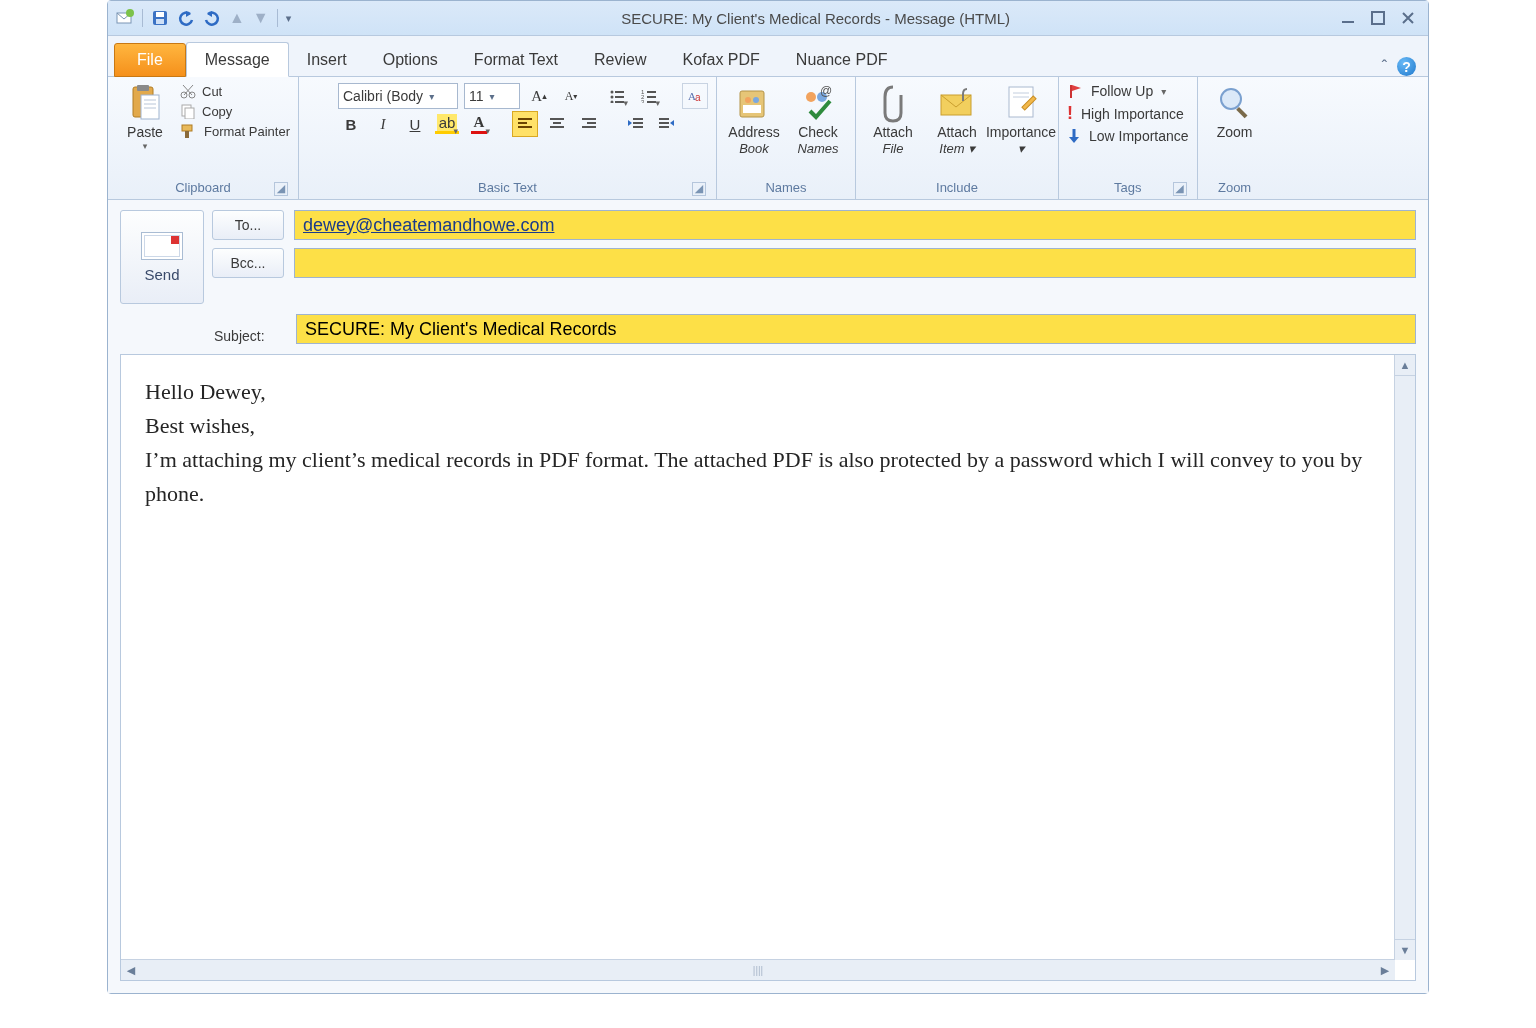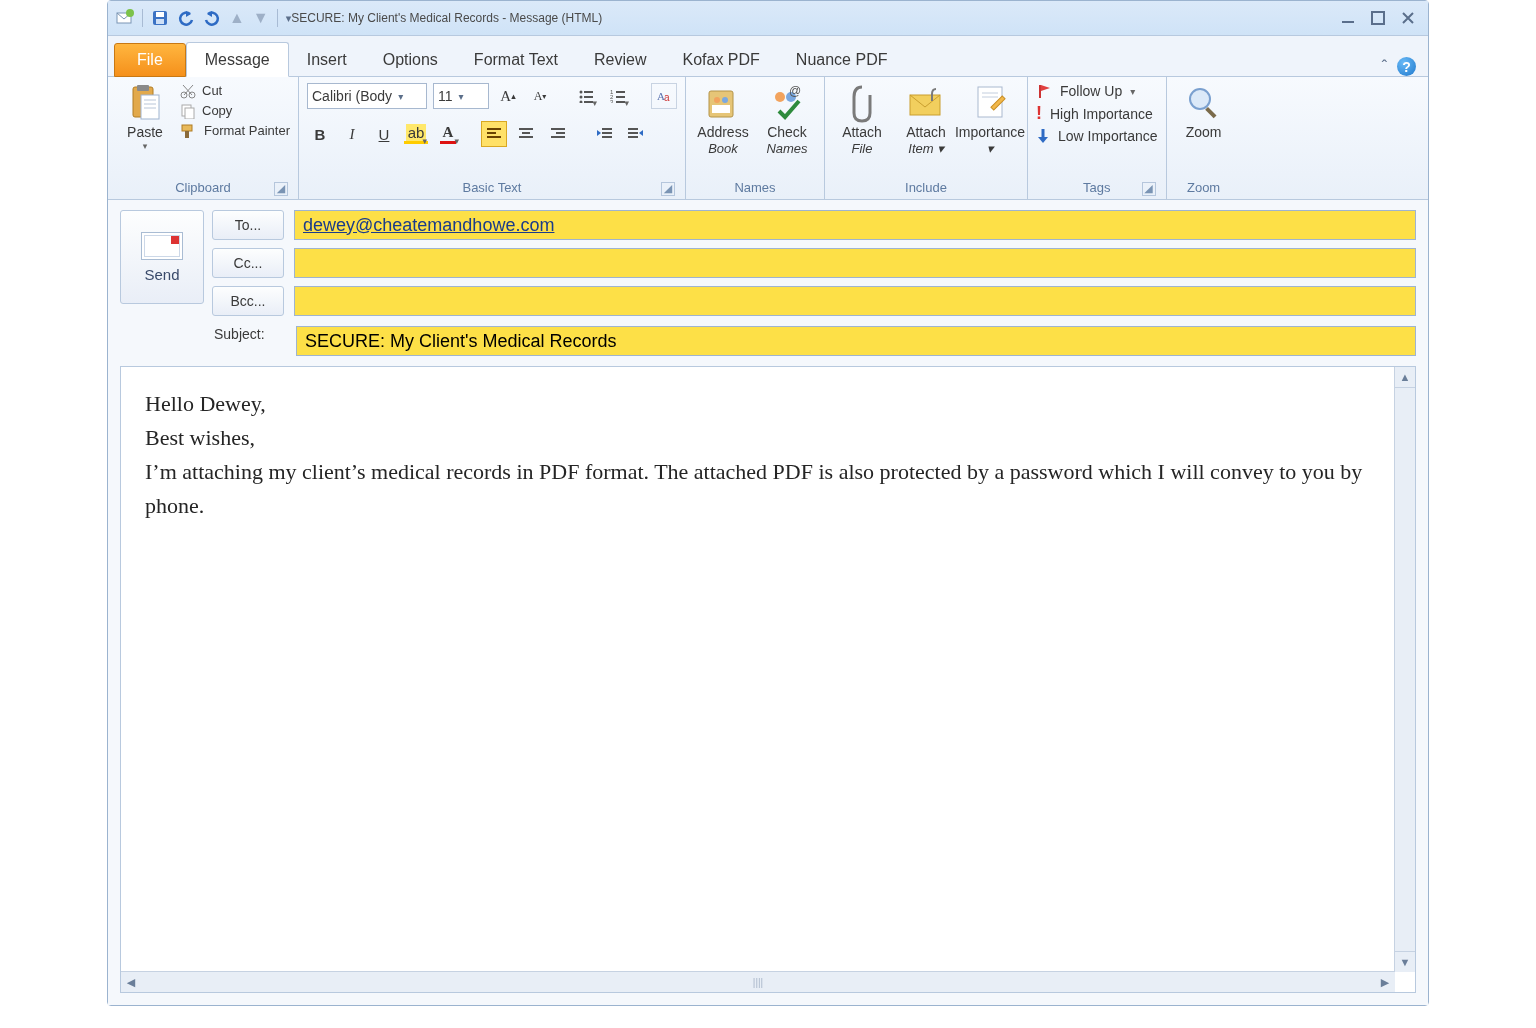--- a/index.html
+++ b/index.html
@@ -15,21 +15,21 @@
     --grouplabel:#5e7aa0;
     --hover:#e4ecf7;
   }
   html,body{margin:0;padding:0;font-family:"Segoe UI",Tahoma,sans-serif;background:#fff;color:var(--text);}
   .outer{width:1320px;border:1px solid var(--border);border-radius:4px;margin:0 auto;box-shadow:0 0 0 1px #e8eef6 inset;}
 
   
   .titlebar{height:34px;background:linear-gradient(#dbe9f9,#cfe3f7);display:flex;align-items:center;border-bottom:1px solid #b7c9df;}
   .qat{display:flex;align-items:center;gap:8px;padding-left:8px;}
   .qat .sep{width:1px;height:18px;background:#a8bbd4;}
-  .title{flex:1;font-size:12px;color:#4a4a4a;}
+  .title{flex:1;text-align:center;font-size:15px;color:#4a4a4a;}
   .winctrl{display:flex;gap:14px;padding-right:12px;color:#5a6e8b;}
   .winctrl span{cursor:pointer;}
 
   
   .tabs{height:40px;background:#eff4fb;display:flex;align-items:flex-end;padding:0 0 0 0;position:relative;border-bottom:1px solid var(--border2);}
   .file-tab{background:linear-gradient(#ffb63f,#f5901b);color:#fff;padding:7px 22px 7px 22px;font-size:16px;margin-left:6px;margin-bottom:-1px;border-radius:3px 3px 0 0;border:1px solid #c87814;}
   .tab{padding:8px 18px 7px;font-size:16px;color:#3a3a3a;cursor:pointer;}
   .tab.active{background:#fff;border:1px solid var(--border2);border-bottom:1px solid #fff;border-radius:3px 3px 0 0;margin-bottom:-1px;}
   .tabs-right{margin-left:auto;display:flex;align-items:center;gap:10px;padding-right:12px;}
   .help-circle{width:19px;height:19px;border-radius:50%;background:radial-gradient(circle at 35% 30%,#69baf7,#1f78cc);color:#fff;font-weight:bold;font-size:14px;display:flex;align-items:center;justify-content:center;}
@@ -39,23 +39,23 @@
   .group{border-right:1px solid var(--border2);padding:6px 8px 0 8px;display:flex;flex-direction:column;justify-content:space-between;}
   .group-body{display:flex;align-items:flex-start;gap:6px;min-height:94px;}
   .group-label{text-align:center;font-size:13px;color:var(--grouplabel);padding:3px 0 4px;position:relative;}
   .dlgl{position:absolute;right:2px;bottom:3px;font-size:11px;color:#7a94b4;border:1px solid #b5c6dc;width:12px;height:12px;line-height:10px;text-align:center;}
 
   .big-btn{display:flex;flex-direction:column;align-items:center;width:58px;font-size:14px;color:#3a3a3a;line-height:1.1;text-align:center;gap:2px;cursor:pointer;}
   .big-btn .ic{height:40px;display:flex;align-items:center;justify-content:center;}
   .big-btn small{font-size:13px;font-style:italic;}
 
   .sm-list{display:flex;flex-direction:column;gap:4px;font-size:13px;}
-  .sm-list div{display:flex;align-items:flex-start;gap:6px;cursor:pointer;}
-
-  .fontrow{display:flex;flex-direction:column;gap:12px;}
+  .sm-list div{display:flex;align-items:center;gap:6px;cursor:pointer;}
+
+  .fontrow{display:flex;flex-direction:column;gap:2px;margin-left:31px;}
   .fr1,.fr2{display:flex;align-items:center;gap:6px;}
   .selectish{border:1px solid #a7b8cf;background:#fff;height:24px;display:flex;align-items:center;padding:0 4px;font-size:14px;}
   .selectish .dd{margin-left:6px;color:#5c6f8a;font-size:10px;}
   .sq{width:24px;height:24px;display:flex;align-items:center;justify-content:center;border:1px solid transparent;cursor:pointer;font-size:15px;position:relative;}
   .sq.dd::after{content:"▾";font-size:9px;color:#666;position:absolute;right:1px;bottom:0;}
   .sq.yellow{background:#ffe168;border:1px solid #d9a823;}
   .clrline-red{border-bottom:3px solid #d11;}
   .clrline-yel{border-bottom:3px solid #ffcc00;}
 
   .tag-list{display:flex;flex-direction:column;gap:4px;font-size:14px;color:#3a3a3a;}
@@ -63,21 +63,21 @@
 
   
   .compose{padding:10px 12px 12px 12px;background:#f5f8fc;}
   .compose-inner{display:flex;gap:8px;}
   .send-btn{width:82px;height:92px;border:1px solid #b8c9de;background:linear-gradient(#fdfefe,#e9eef7);display:flex;flex-direction:column;align-items:center;justify-content:center;gap:6px;font-size:15px;color:#3a4a6a;cursor:pointer;border-radius:3px;}
   .env-ic{width:40px;height:26px;border:1px solid #a9bcd3;background:#fff;position:relative;}
   .env-ic::before{content:"";position:absolute;inset:2px;border:1px solid #ccd8e8;}
   .env-ic .stamp{position:absolute;right:3px;top:3px;width:8px;height:8px;background:#d33;}
 
   .addr-table{flex:1;display:flex;flex-direction:column;gap:8px;}
-  .addr-row{display:flex;align-items:flex-start;gap:10px;}
+  .addr-row{display:flex;align-items:flex-end;gap:10px;}
   .addr-btn{width:72px;height:30px;border:1px solid #b8c9de;background:linear-gradient(#fdfefe,#e9eef7);font-size:14px;color:#3a3a3a;cursor:pointer;border-radius:3px;}
   .addr-input{flex:1;height:28px;border:1px solid #9fb4cf;background:#fde047;padding:0 8px;font-size:18px;}
   .addr-input.u{color:#1a3b8a;text-decoration:underline;}
   .subject-label{width:72px;font-size:14px;color:#3a3a3a;text-align:left;padding-left:4px;}
 
   .body-wrap{margin-top:10px;border:1px solid #b8c9de;background:#fff;position:relative;height:625px;display:flex;flex-direction:column;}
   .body-text{flex:1;padding:20px 24px;font-family:Liberation Serif, serif;font-size:22px;line-height:1.55;color:#252525;overflow:hidden;}
   .cursor{border-right:2px solid #222;display:inline-block;height:26px;vertical-align:middle;margin-left:1px;}
   .scrollbar{position:absolute;right:0;top:0;bottom:20px;width:20px;background:#e8eef6;border-left:1px solid #c6d2e2;}
   .sb-btn{height:20px;display:flex;align-items:center;justify-content:center;color:#6a7e99;font-size:11px;cursor:pointer;}
@@ -433,24 +433,20 @@
             <div class="stamp"></div>
           </div>
         <span>Send</span>
       </div>
       <div class="addr-table">
         <div class="addr-row">
           <button class="addr-btn">To...</button>
           <input class="addr-input u" value="dewey@cheatemandhowe.com" style="">
         </div>
         <div class="addr-row">
-          <button class="addr-btn">Cc...</button>
-          <input class="addr-input" value="" style="">
-        </div>
-        <div class="addr-row">
           <button class="addr-btn">Bcc...</button>
           <input class="addr-input" value="" style="">
         </div>
       </div>
     </div>
     <div class="addr-row" style="margin-top:10px;margin-left:90px">
       <div class="subject-label">Subject:</div>
       <input class="addr-input" value="SECURE: My Client's Medical Records" style="">
     </div>
 

